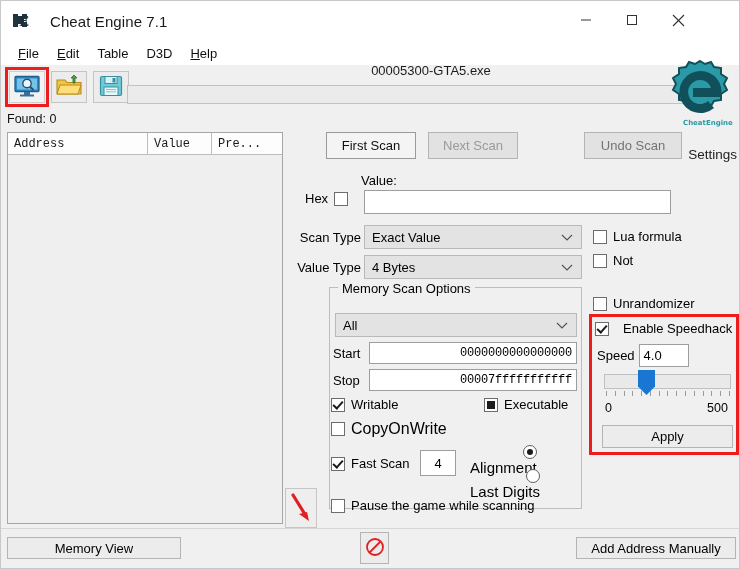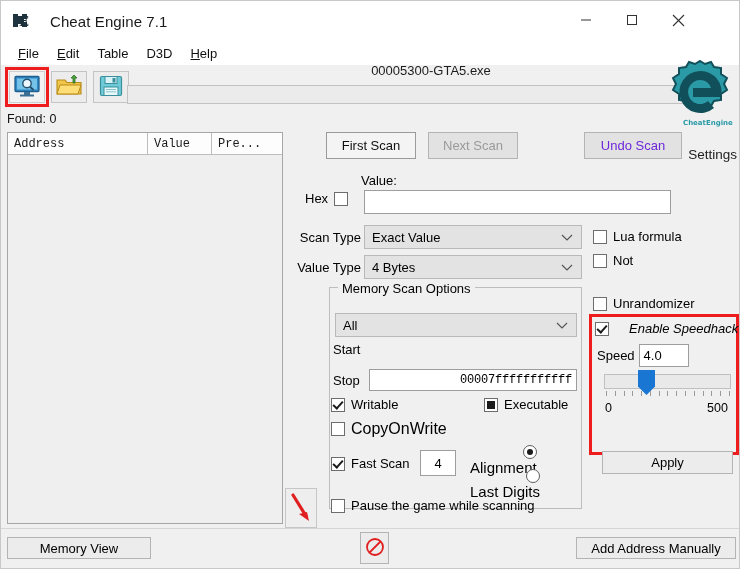--- a/index.html
+++ b/index.html
@@ -194,21 +194,21 @@
     color: #111;
   }
   #btn-next-scan {
     left: 427px; top: 131px; width: 90px;
     background: #e2e2e2;
     color: #9a9a9a;
   }
   #btn-undo-scan {
     left: 583px; top: 131px; width: 98px;
     background: #e2e2e2;
-    color: #6d28d9;
+    color: #737373;
   }
 
   
   #value-label {
     position: absolute;
     left: 360px; top: 172px;
     font-size: 13px;
   }
   #hex-row {
     position: absolute;
@@ -396,21 +396,21 @@
     box-sizing: border-box;
     background: #f0f0f0;
   }
   #cb-speedhack {
     position: absolute;
     left: 594px; top: 320px;
     display: flex;
     align-items: center;
     font-size: 13px;
   }
-  #cb-speedhack span.lbl { margin-left: 20px; font-style: italic; }
+  #cb-speedhack span.lbl { margin-left: 14px; }
   #speed-row {
     position: absolute;
     left: 596px; top: 343px;
     display: flex;
     align-items: center;
   }
   #speed-label { font-size: 13px; }
   #speed-input {
     margin-left: 4px;
     width: 50px; height: 23px;
@@ -455,21 +455,20 @@
     position: absolute;
     left: 601px; top: 424px;
     width: 131px; height: 23px;
     background: #ececec;
     border: 1px solid #b4b4b4;
     box-sizing: border-box;
     display: flex;
     align-items: center;
     justify-content: center;
     font-size: 13px;
-    margin-top: 26px;
   }
 
   
   #arrow-annotation {
     position: absolute;
     left: 284px; top: 487px;
     width: 32px; height: 40px;
     background: #eeeeee;
     border: 1px solid #c6c6c6;
     box-sizing: border-box;
@@ -478,21 +477,21 @@
   
   #bottom-sep {
     position: absolute;
     left: 0; top: 527px;
     width: 740px; height: 1px;
     background: #d6d6d6;
   }
   #btn-memory-view {
     position: absolute;
     left: 6px; top: 536px;
-    width: 144px; height: 22px;
+    width: 174px; height: 22px;
     background: #ececec;
     border: 1px solid #b4b4b4;
     box-sizing: border-box;
     display: flex;
     align-items: center;
     justify-content: center;
     font-size: 13px;
   }
   #btn-stop-scan {
     position: absolute;
@@ -674,20 +673,21 @@
     <span>All</span>
     <span class="chev">
       <svg width="12" height="8" viewBox="0 0 12 8">
           <polyline points="1,1.5 6,6.5 11,1.5" fill="none" stroke="#555" stroke-width="1.2"></polyline>
         </svg>
     </span>
   </div>
 
   <div class="addr-row" id="row-start">
     <span class="albl">Start</span>
+    <span class="afield">0000000000000000</span>
   </div>
   <div class="addr-row" id="row-stop">
     <span class="albl">Stop</span>
     <span class="afield">00007fffffffffff</span>
   </div>
 
   <div id="cb-writable">
     <span class="cb checked"></span>
     <span class="lbl">Writable</span>
   </div>

